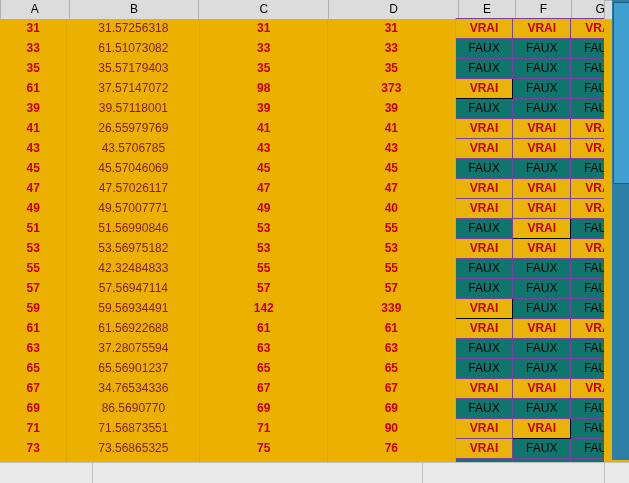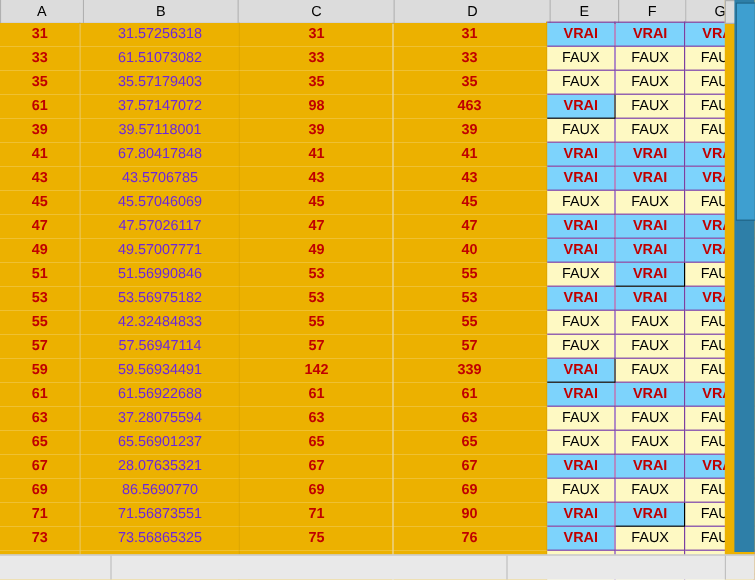--- a/index.html
+++ b/index.html
@@ -35,27 +35,27 @@
     font-size:11px;
   }
 
   
   .cell{
     background:#ecb100;
     border-right:1px solid #e0a800;
     color:#000;
   }
   .colA{width:73px;color:#c00000;font-weight:bold;}
-  .colB{width:140px;color:#6d28d9;}
+  .colB{width:140px;color:#7f1d1d;}
   .colC{width:140px;color:#c00000;font-weight:bold;}
   .colD{width:140px;color:#c00000;font-weight:bold;}
 
   .bool{width:60px;background:#ffffff;border:1px solid #7b3fa0;}
-  .bool.vrai{background:#7dd3fc;color:#c00000;font-weight:bold;}
-  .bool.faux{background:#fef9c3;color:#000;font-weight:normal;}
+  .bool.vrai{background:#eab308;color:#c00000;font-weight:bold;}
+  .bool.faux{background:#0f766e;color:#000;font-weight:normal;}
   .bool.nb{border:1px solid #000;}
 
   
   .rightstrip{
     position:absolute;top:0;left:604px;width:25px;height:483px;
     background:#ecb100;
   }
   .scrollcol{
     position:absolute;top:0;left:612px;width:17px;height:460px;
     background:#2e7fa8;
@@ -122,37 +122,37 @@
           <td class="cell colC">35</td>
           <td class="cell colD">35</td>
           <td class="bool faux">FAUX</td>
           <td class="bool faux">FAUX</td>
           <td class="bool faux">FAUX</td>
         </tr>
         <tr>
           <td class="cell colA">61</td>
           <td class="cell colB">37.57147072</td>
           <td class="cell colC">98</td>
-          <td class="cell colD">463</td>
+          <td class="cell colD">373</td>
           <td class="bool vrai nb">VRAI</td>
           <td class="bool faux">FAUX</td>
           <td class="bool faux">FAUX</td>
         </tr>
         <tr>
           <td class="cell colA">39</td>
           <td class="cell colB">39.57118001</td>
           <td class="cell colC">39</td>
           <td class="cell colD">39</td>
           <td class="bool faux">FAUX</td>
           <td class="bool faux">FAUX</td>
           <td class="bool faux">FAUX</td>
         </tr>
         <tr>
           <td class="cell colA">41</td>
-          <td class="cell colB">67.80417848</td>
+          <td class="cell colB">26.55979769</td>
           <td class="cell colC">41</td>
           <td class="cell colD">41</td>
           <td class="bool vrai">VRAI</td>
           <td class="bool vrai">VRAI</td>
           <td class="bool vrai">VRAI</td>
         </tr>
         <tr>
           <td class="cell colA">43</td>
           <td class="cell colB">43.5706785</td>
           <td class="cell colC">43</td>
@@ -255,21 +255,21 @@
           <td class="cell colA">65</td>
           <td class="cell colB">65.56901237</td>
           <td class="cell colC">65</td>
           <td class="cell colD">65</td>
           <td class="bool faux">FAUX</td>
           <td class="bool faux">FAUX</td>
           <td class="bool faux">FAUX</td>
         </tr>
         <tr>
           <td class="cell colA">67</td>
-          <td class="cell colB">28.07635321</td>
+          <td class="cell colB">34.76534336</td>
           <td class="cell colC">67</td>
           <td class="cell colD">67</td>
           <td class="bool vrai">VRAI</td>
           <td class="bool vrai">VRAI</td>
           <td class="bool vrai">VRAI</td>
         </tr>
         <tr>
           <td class="cell colA">69</td>
           <td class="cell colB">86.5690770</td>
           <td class="cell colC">69</td>

